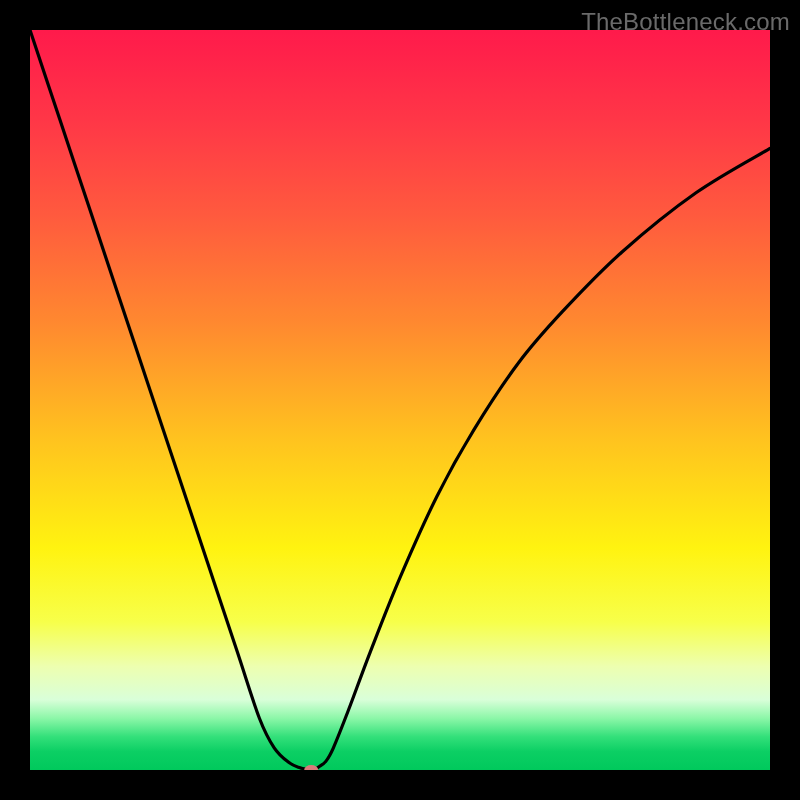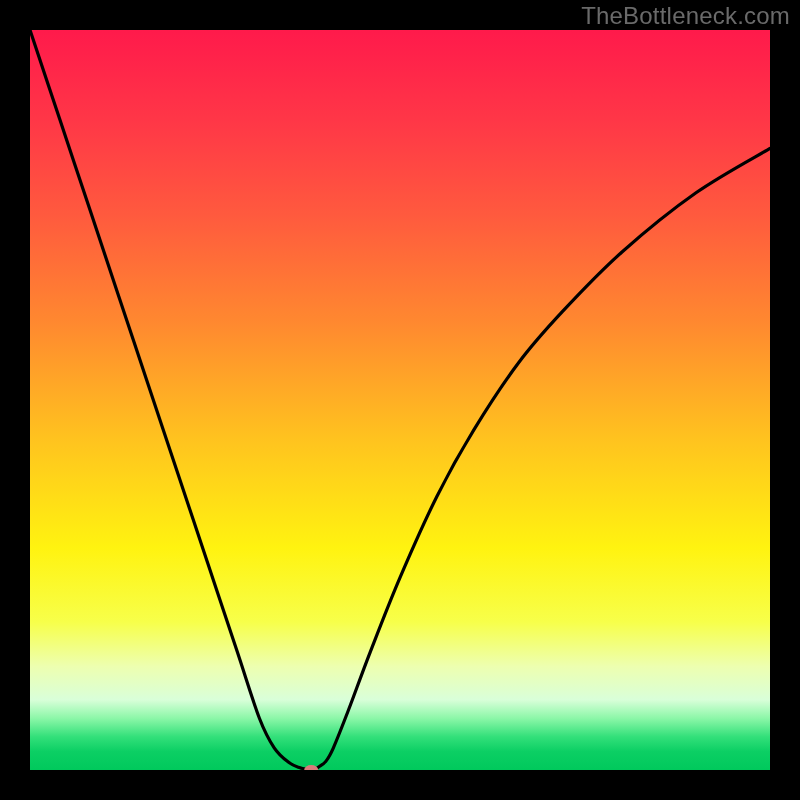--- a/index.html
+++ b/index.html
@@ -12,21 +12,21 @@
     background: #000;
   }
   .frame {
     position: relative;
     width: 800px;
     height: 800px;
     background: #000;
   }
   .watermark {
     position: absolute;
-    top: 2px;
+    top: 8px;
     right: 10px;
     color: #6a6a6a;
     font-size: 24px;
     font-weight: 500;
     letter-spacing: 0.2px;
     z-index: 5;
   }
   .plot-outer {
     position: absolute;
     left: 30px;

